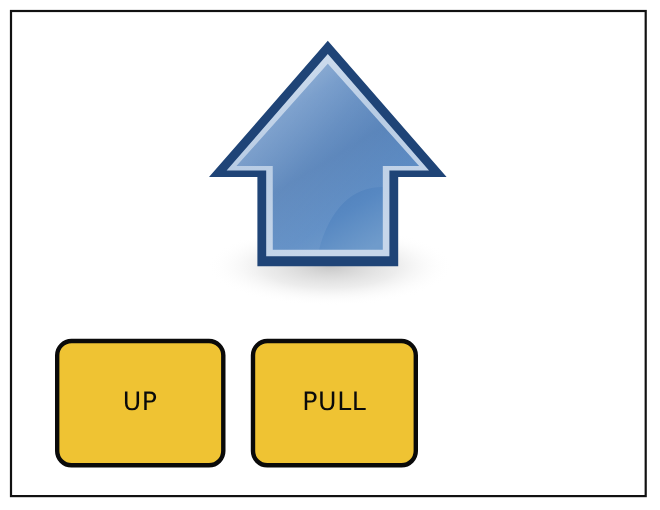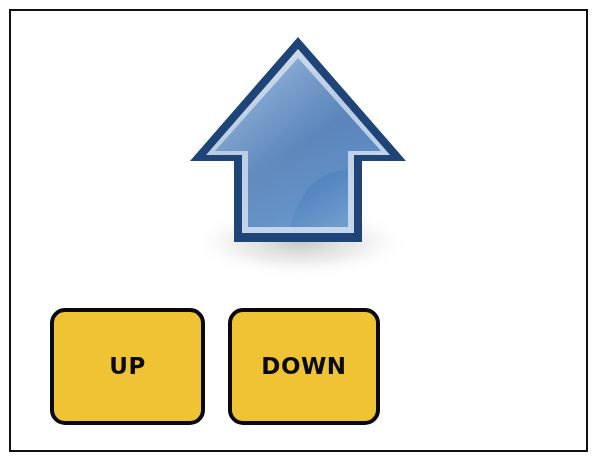--- a/index.html
+++ b/index.html
@@ -65,21 +65,21 @@
     border-radius: 15px;
     display: flex;
     align-items: center;
     justify-content: center;
     cursor: pointer;
     user-select: none;
   }
   .btn-label {
     font-family: "DejaVu Sans", sans-serif;
     font-size: 23px;
-    font-weight: 700;
+    font-weight: 400;
     letter-spacing: 0.5px;
     color: #0a0a0a;
     line-height: 1;
     white-space: nowrap;
   }
   #btn-0 { left: 0px;   width: 155px; }
   #btn-1 { left: 178px; width: 152px; }
   #btn-2 { left: 353px; width: 152px; }
 </style>
 </head>
@@ -138,19 +138,19 @@
     </svg>
   </div>
 
   <div id="button-row">
 
     <div class="btn" id="btn-0" style="background: rgb(239, 195, 51); border-color: rgb(10, 10, 10);">
       <span class="btn-label" style="color: rgb(10, 10, 10);">UP</span>
     </div>
 
     <div class="btn" id="btn-1" style="background: rgb(239, 195, 51); border-color: rgb(10, 10, 10);">
-      <span class="btn-label" style="color: rgb(10, 10, 10);">DOWN</span>
+      <span class="btn-label" style="color: rgb(10, 10, 10);">PULL</span>
     </div>
 
 
   </div>
 
 </div>
 
 </body></html>

